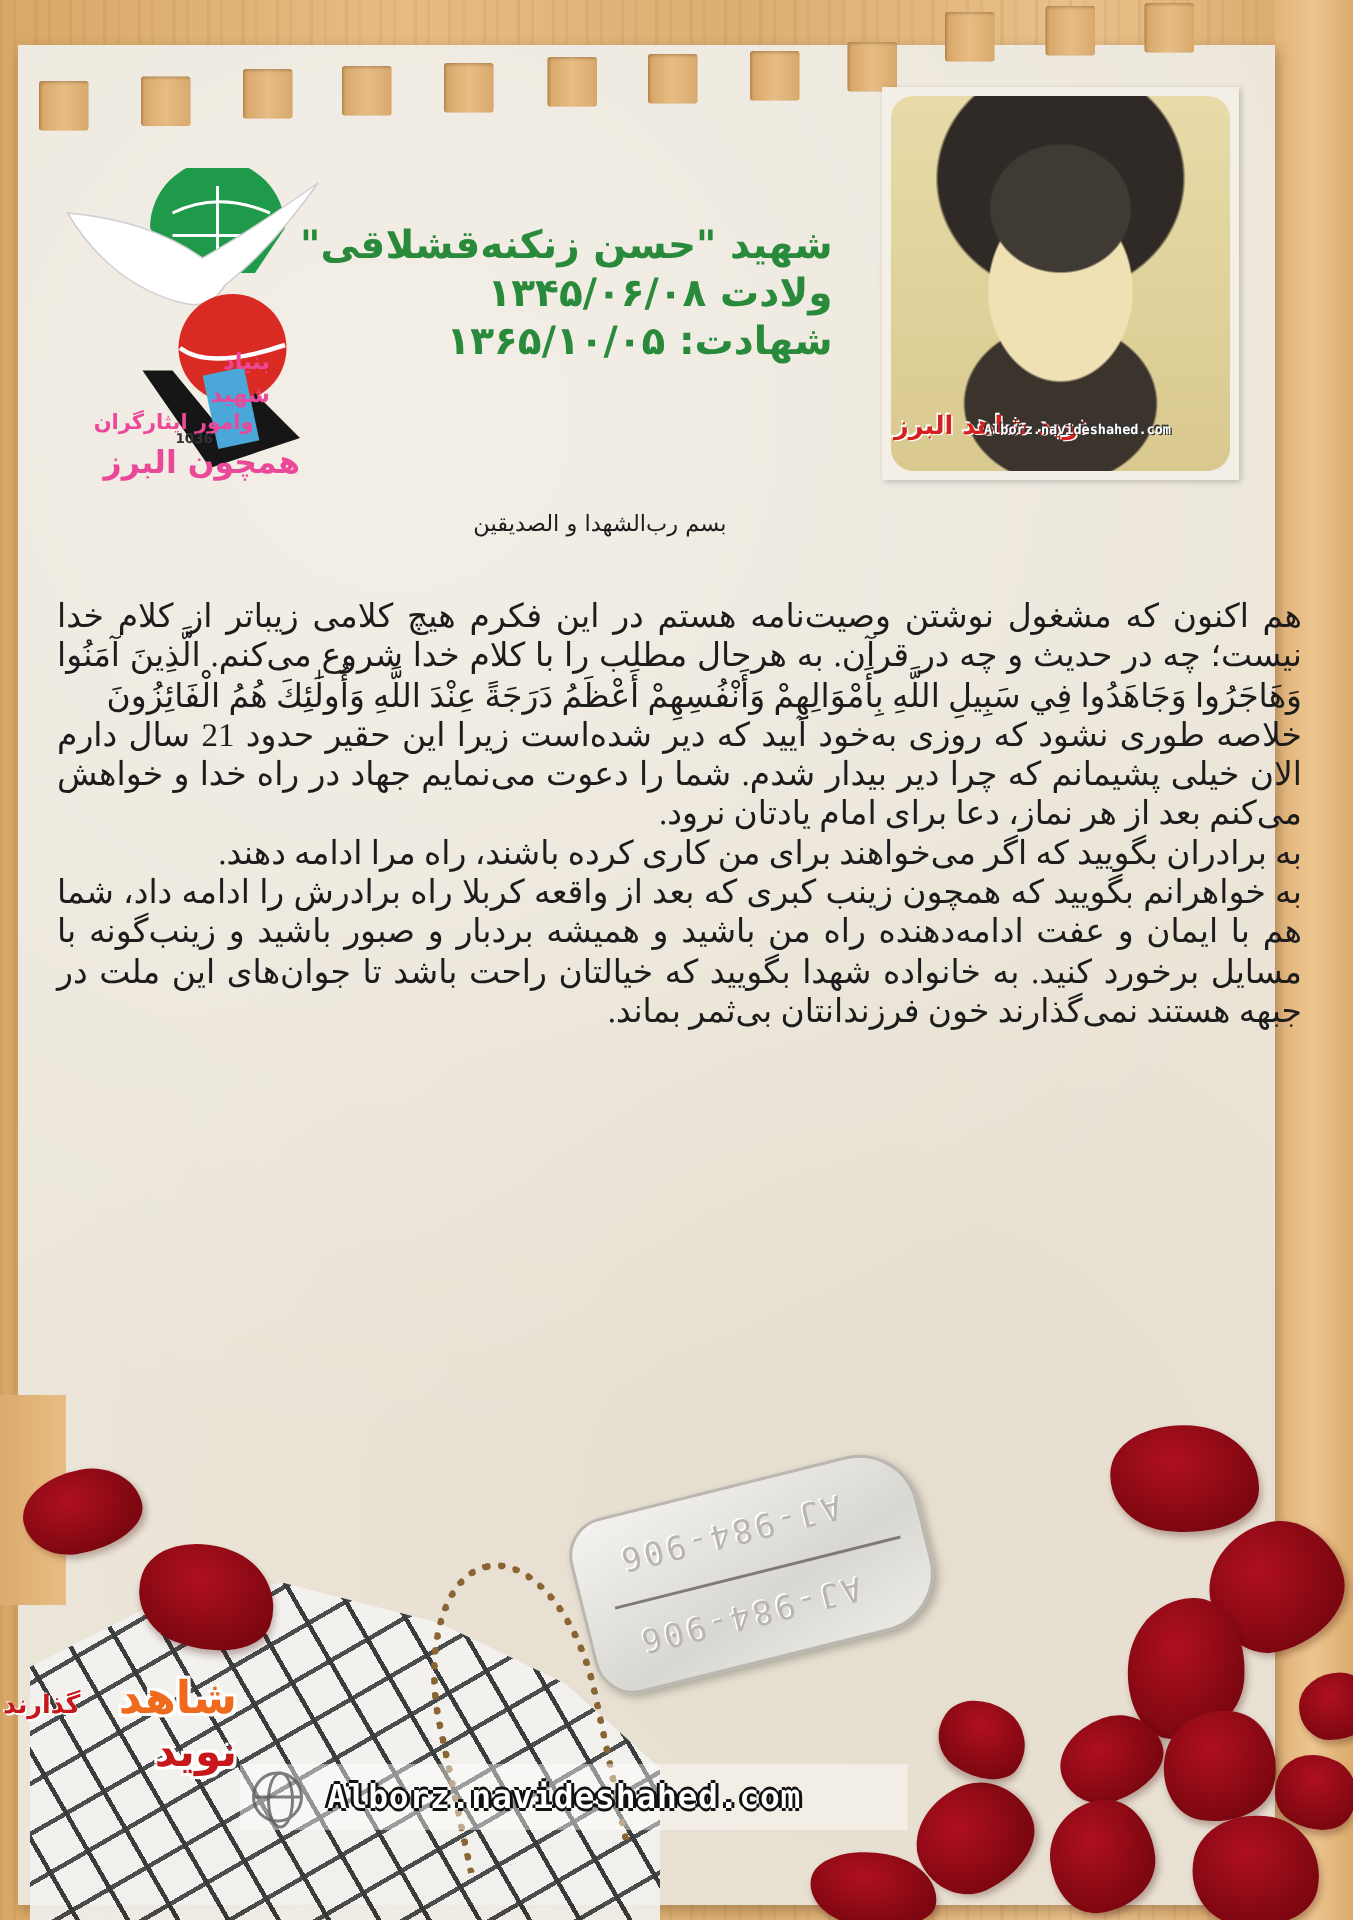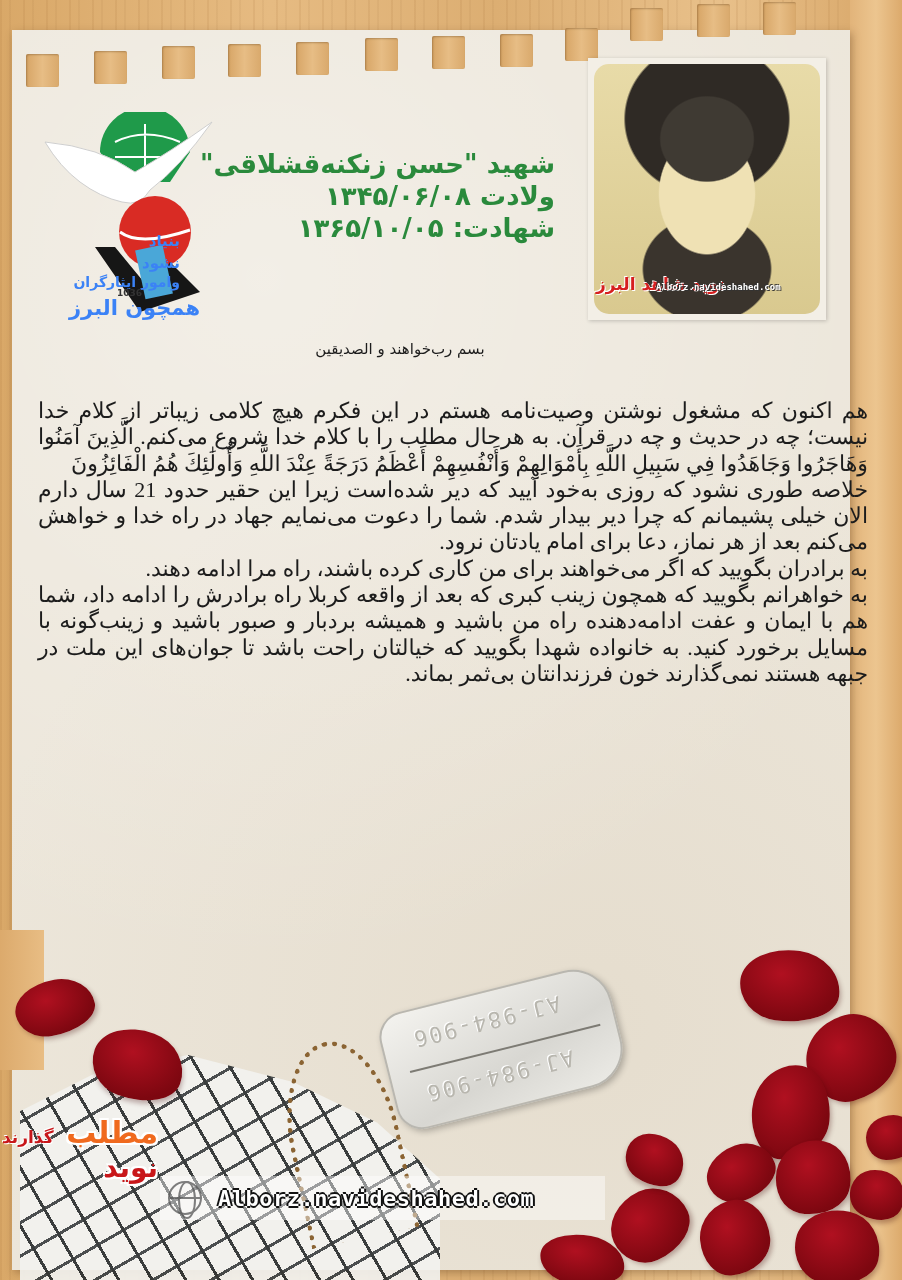--- a/index.html
+++ b/index.html
@@ -35,21 +35,21 @@
     background: linear-gradient(90deg, #d7a566, #e7bd85, #d9a96c);
     border-radius: 2px;
     box-shadow: inset 1px 1px 2px rgba(90,55,20,0.35);
   }
 
   
   .logo {
     position: absolute; left: 40px; top: 112px; width: 180px; height: 210px;
   }
   .logo-text {
-    position: absolute; color: #3b82f6; font-weight: bold;
+    position: absolute; color: #ec4899; font-weight: bold;
     font-family: "DejaVu Sans", sans-serif; direction: rtl; text-align: right;
   }
   .title-block {
     position: absolute; left: 270px; top: 148px; width: 285px;
     direction: rtl; text-align: right; color: #2a8a3c;
     font-family: "DejaVu Sans", sans-serif; font-weight: bold;
   }
   .title-line { font-size: 26px; line-height: 32px; letter-spacing: 0px; white-space: nowrap; }
 
   .photo-frame {
@@ -191,40 +191,40 @@
   <svg width="180" height="210" viewBox="0 0 180 210">
     <path d="M 60 40 A 45 45 0 0 1 150 40 L 130 70 L 80 70 Z" fill="#1f9a4a"></path>
     <path d="M 75 30 Q 105 15 140 30 M 75 45 L 140 45 M 105 12 L 105 70" stroke="#fff" stroke-width="2" fill="none"></path>
     <path d="M 5 30 Q 60 35 95 60 Q 130 40 172 10 Q 140 55 110 78 Q 100 95 82 90 Q 60 85 40 70 Q 20 55 5 30 Z" fill="#ffffff" stroke="#cfcfcf" stroke-width="1"></path>
     <circle cx="115" cy="120" r="36" fill="#d92b24"></circle>
     <path d="M 80 120 Q 100 135 150 118" stroke="#fff" stroke-width="3" fill="none"></path>
     <path d="M 55 135 L 100 200 L 160 180 L 130 150 L 112 180 L 75 135 Z" fill="#161616"></path>
     <rect x="100" y="135" width="28" height="50" fill="#4aa7d8" transform="rotate(-12 114 160)"></rect>
   </svg>
   <div class="logo-text" style="right:40px;top:120px;font-size:15px">بنیاد</div>
-  <div class="logo-text" style="right:40px;top:142px;font-size:15px">نشود</div>
-  <div class="logo-text" style="right:40px;top:162px;font-size:14px">وامور ایثارگران</div>
+  <div class="logo-text" style="right:40px;top:142px;font-size:15px">شهید</div>
+  <div class="logo-text" style="right:51px;top:162px;font-size:14px">وامور ایثارگران</div>
   <div class="logo-text" style="right:78px;top:176px;font-size:9px;color:#333">1036</div>
   <div class="logo-text" style="right:20px;top:184px;font-size:21px">همچون البرز</div>
 </div>
 
 <div class="title-block">
   <div class="title-line">شهید "حسن زنکنه‌قشلاقی"</div>
   <div class="title-line">ولادت ۱۳۴۵/۰۶/۰۸</div>
   <div class="title-line">شهادت: ۱۳۶۵/۱۰/۰۵</div>
 </div>
 
 <div class="photo-frame">
   <div class="photo">
     <div class="photo-brand">نوید شاهد البرز</div>
     <div class="photo-url">Alborz.navideshahed.com</div>
   </div>
 </div>
 
-<div class="basmala">بسم رب‌خواهند و الصدیقین</div>
+<div class="basmala">بسم رب‌الشهدا و الصدیقین</div>
 
 <div class="body-text">
   <p>هم اکنون که مشغول نوشتن وصیت‌نامه هستم در این فکرم هیچ کلامی زیباتر از کلام خدا نیست؛ چه در حدیث و چه در قرآن. به هرحال مطلب را با کلام خدا شروع می‌کنم. الَّذِينَ آمَنُوا وَهَاجَرُوا وَجَاهَدُوا فِي سَبِيلِ اللَّهِ بِأَمْوَالِهِمْ وَأَنْفُسِهِمْ أَعْظَمُ دَرَجَةً عِنْدَ اللَّهِ   وَأُولَٰئِكَ هُمُ الْفَائِزُونَ</p>
   <p>خلاصه طوری نشود که روزی به‌خود آیید که دیر شده‌است زیرا این حقیر حدود 21 سال دارم الان خیلی پشیمانم که چرا دیر بیدار شدم. شما را دعوت می‌نمایم جهاد در راه خدا و خواهش می‌کنم بعد از هر نماز، دعا برای امام یادتان نرود.</p>
   <p>به برادران بگویید که اگر می‌خواهند برای من کاری کرده باشند، راه مرا ادامه دهند.</p>
   <p>به خواهرانم بگویید که همچون زینب کبری که بعد از واقعه کربلا راه برادرش را ادامه داد، شما هم با ایمان و عفت ادامه‌دهنده راه من باشید و همیشه بردبار و صبور باشید و زینب‌گونه با مسایل برخورد کنید. به خانواده شهدا بگویید که خیالتان راحت باشد تا جوان‌های این ملت در جبهه هستند نمی‌گذارند خون فرزندانتان بی‌ثمر بماند.</p>
 </div>
 
 <div class="keffiyeh"></div>
 <div class="chain"></div>
@@ -243,21 +243,21 @@
 <div class="petal" style="left:706px;top:1145px;width:70px;height:55px;transform:rotate(-20deg)"></div>
 <div class="petal" style="left:776px;top:1140px;width:75px;height:75px;transform:rotate(10deg)"></div>
 <div class="petal" style="left:850px;top:1170px;width:55px;height:50px;transform:rotate(30deg)"></div>
 <div class="petal" style="left:700px;top:1200px;width:70px;height:75px;transform:rotate(-5deg)"></div>
 <div class="petal" style="left:795px;top:1210px;width:85px;height:75px;transform:rotate(12deg)"></div>
 <div class="petal" style="left:610px;top:1190px;width:80px;height:70px;transform:rotate(-25deg)"></div>
 <div class="petal" style="left:540px;top:1235px;width:85px;height:50px;transform:rotate(10deg)"></div>
 <div class="petal" style="left:625px;top:1135px;width:60px;height:50px;transform:rotate(35deg)"></div>
 
 <div class="footer-brand">
-  <div class="brand-line1">مطلب</div>
+  <div class="brand-line1">شاهد</div>
   <div class="brand-line2">نوید</div>
   <div class="brand-sub">گذارند</div>
 </div>
 
 <div class="url-bar">
   <span class="globe-icon"></span>
   <span class="url-text">Alborz.navideshahed.com</span>
 </div>
 
 </body></html>

